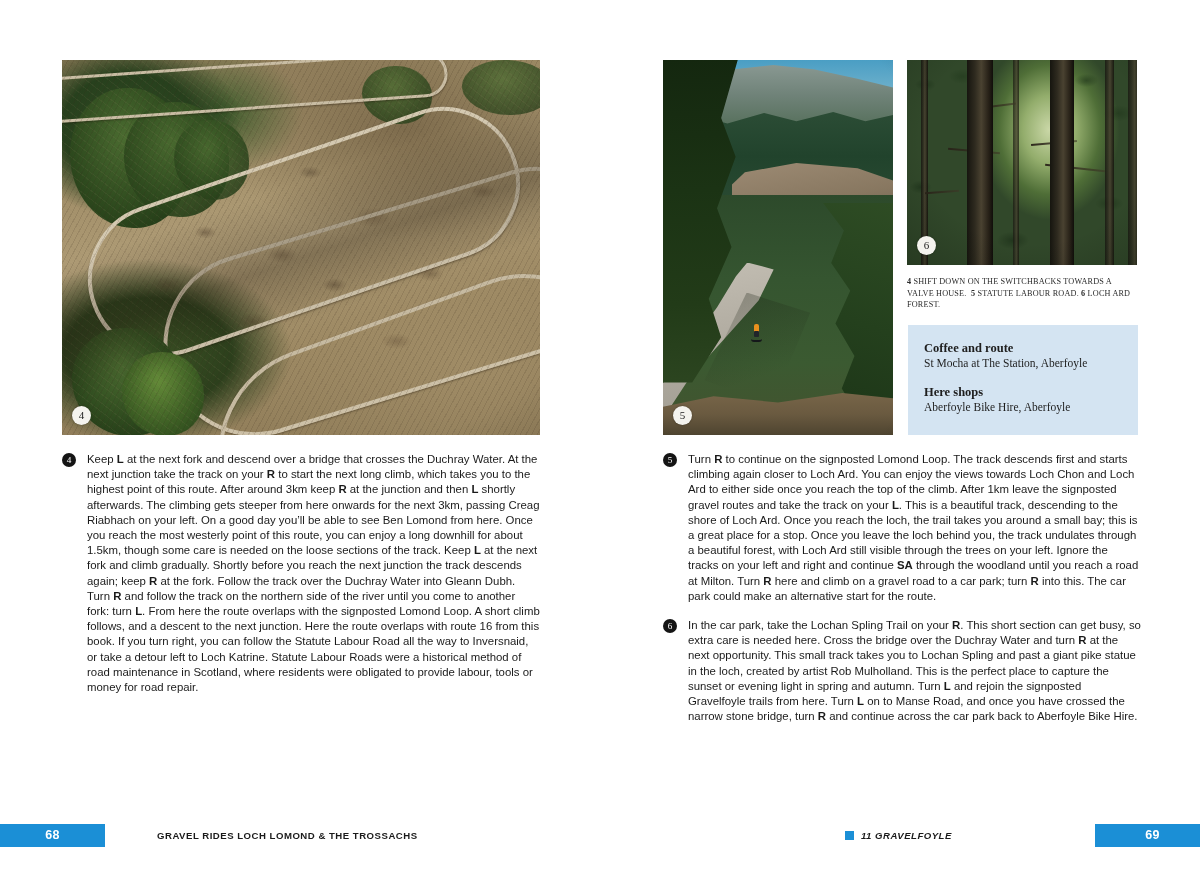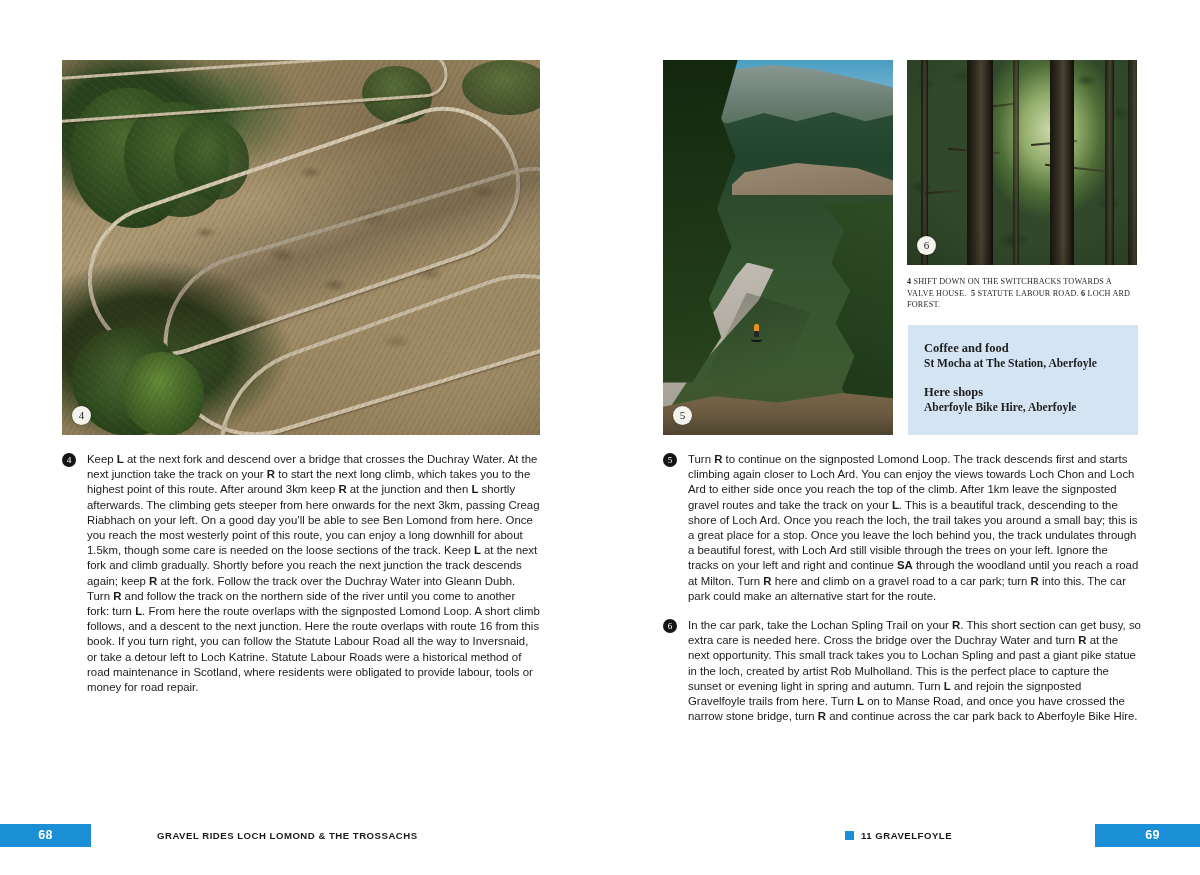--- a/index.html
+++ b/index.html
@@ -268,21 +268,21 @@
   .info-h {
     font-size: 12.5px;
     font-weight: 700;
     line-height: 15px;
     margin: 0;
   }
   .info-v {
     font-size: 11.5px;
     line-height: 15px;
     margin: 0 0 14px 0;
-    font-weight: 700;
+    font-weight: 400;
   }
   .info-v:last-child { margin-bottom: 16px; }
 
   
   .steps {
     position: absolute;
     top: 452px;
     width: 478px;
   }
   .steps-left  { left: 62px; }
@@ -322,38 +322,38 @@
     height: 23px;
     background: #1b8fd6;
     color: #ffffff;
     font-family: "Liberation Sans", sans-serif;
     font-size: 12.5px;
     font-weight: 700;
     line-height: 23px;
     text-align: center;
     letter-spacing: .4px;
   }
-  #tab-left  { left: 0px;   width: 91px; }
+  #tab-left  { left: 0px;   width: 105px; }
   #tab-right { left: 1095px; width: 115px; }
 
   .footer-title {
     position: absolute;
     top: 824px;
     height: 23px;
     line-height: 23px;
     font-family: "Liberation Sans", sans-serif;
     font-size: 9.6px;
     font-weight: 700;
     letter-spacing: .5px;
     color: #1a1a1a;
     text-transform: uppercase;
     white-space: nowrap;
   }
   #footer-title-left  { left: 157px; text-align: center; }
-  #footer-title-right { left: 861px; }
+  #footer-title-right { left: 861px; font-style: italic; }
 
   .footer-marker {
     position: absolute;
     left: 845px;
     top: 831px;
     width: 9px;
     height: 9px;
     background: #1b8fd6;
   }
 </style>
@@ -431,21 +431,21 @@
       <div class="branch b5"></div>
       <div class="trunk k2"></div>
       <div class="trunk k4"></div>
       <div class="vig"></div>
       <div class="photo-badge" style="left:10px; bottom:10px;">6</div>
     </div>
 
     <div class="photo-caption" style="left:307px;font-family:Liberation Serif, serif;"><b>4</b> SHIFT DOWN ON THE SWITCHBACKS TOWARDS A VALVE HOUSE.&nbsp; <b>5</b> STATUTE LABOUR ROAD. <b>6</b> LOCH ARD FOREST.</div>
 
     <div class="info-box" style="left:308px;">
-      <p class="info-h">Coffee and food</p>
+      <p class="info-h">Coffee and route</p>
       <p class="info-v">St Mocha at The Station, Aberfoyle</p>
       <p class="info-h">Here shops</p>
       <p class="info-v">Aberfoyle Bike Hire, Aberfoyle</p>
     </div>
 
     <div class="steps steps-right" style="left:63px;">
       <div class="step">
         <span class="step-num">5</span>
         <span class="step-text">Turn <b>R</b> to continue on the signposted Lomond Loop. The track descends first and starts climbing again closer to Loch Ard. You can enjoy the views towards Loch Chon and Loch Ard to either side once you reach the top of the climb. After 1km leave the signposted gravel routes and take the track on your <b>L</b>. This is a beautiful track, descending to the shore of Loch Ard. Once you reach the loch, the trail takes you around a small bay; this is a great place for a stop. Once you leave the loch behind you, the track undulates through a beautiful forest, with Loch Ard still visible through the trees on your left. Ignore the tracks on your left and right and continue <b>SA</b> through the woodland until you reach a road at Milton. Turn <b>R</b> here and climb on a gravel road to a car park; turn <b>R</b> into this. The car park could make an alternative start for the route.</span>
       </div>

